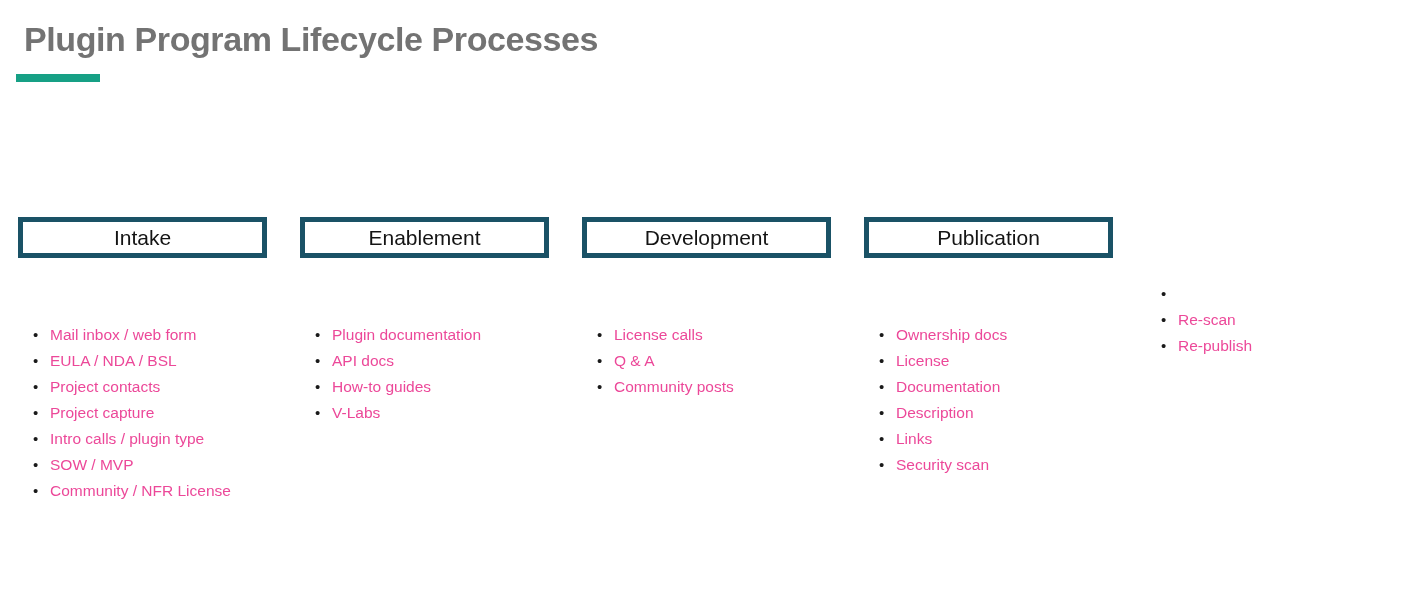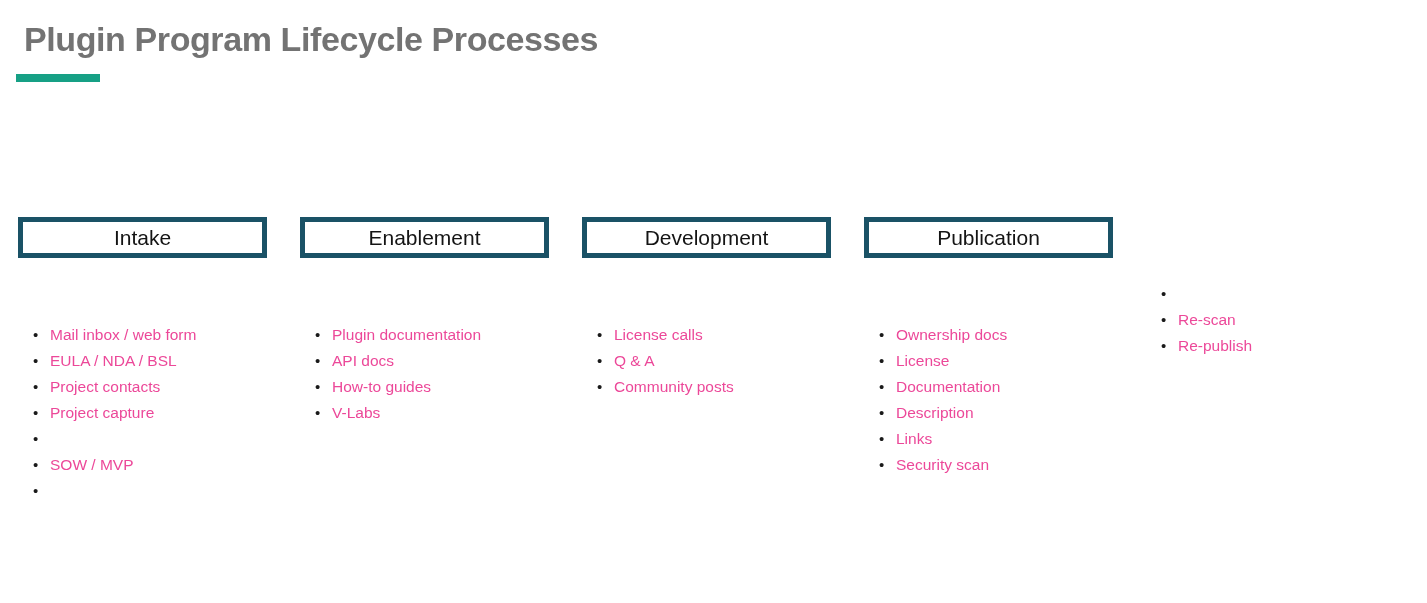--- a/index.html
+++ b/index.html
@@ -146,27 +146,29 @@
         <li class="bullet-item">
           <span class="bullet-dot">•</span>
           <span class="bullet-text">Project contacts</span>
         </li>
         <li class="bullet-item">
           <span class="bullet-dot">•</span>
           <span class="bullet-text">Project capture</span>
         </li>
         <li class="bullet-item">
           <span class="bullet-dot">•</span>
+          <span class="bullet-text">Intro calls / plugin type</span>
         </li>
         <li class="bullet-item">
           <span class="bullet-dot">•</span>
           <span class="bullet-text">SOW / MVP</span>
         </li>
         <li class="bullet-item">
           <span class="bullet-dot">•</span>
+          <span class="bullet-text">Community / NFR License</span>
         </li>
       </ul>
     </div>
 
     <div class="column">
       <div class="phase-box">
         <span class="phase-label">Enablement</span>
       </div>
       <ul class="bullet-list">
         <li class="bullet-item">

